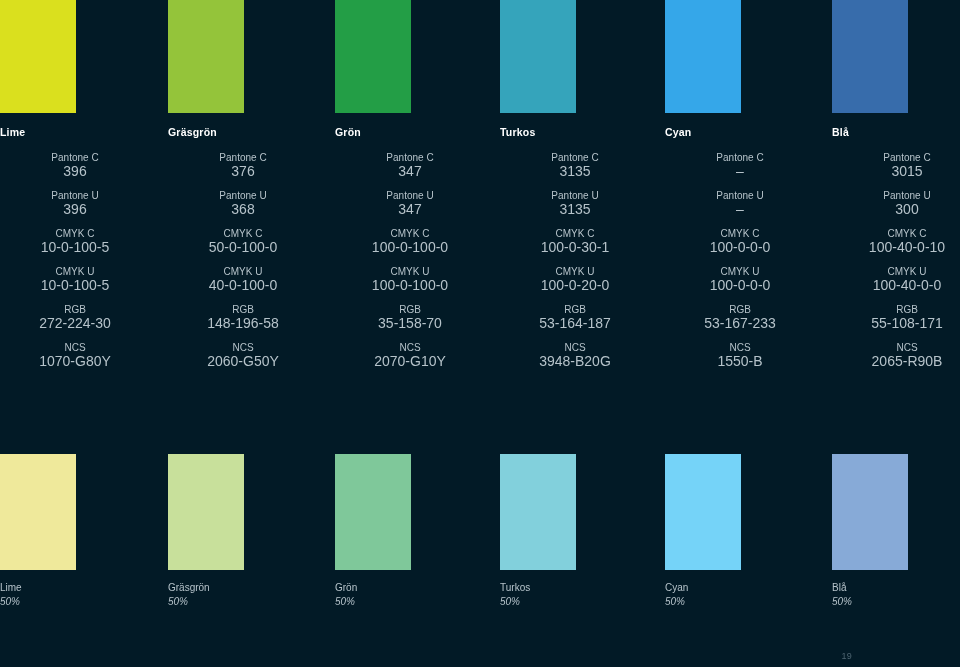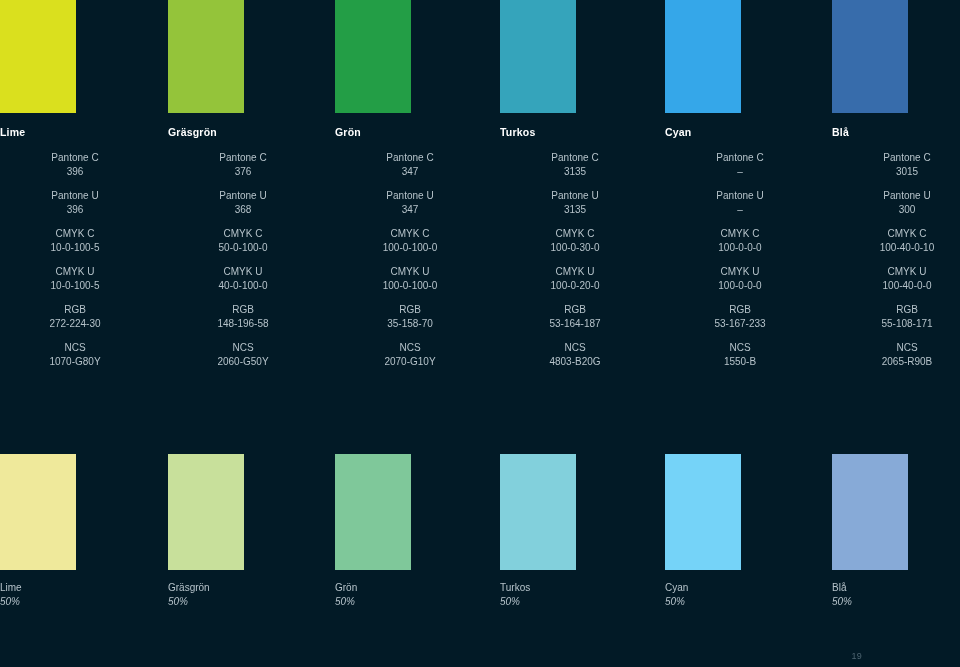--- a/index.html
+++ b/index.html
@@ -63,21 +63,21 @@
     text-align:center;
   }
 
   .field-label {
     font-size:10px;
     color:#b6c3ca;
     display:block;
   }
 
   .field-value {
-    font-size:10px;
+    font-size:14px;
     color:#b6c3ca;
     display:block;
   }
 
   
 
   .tint-col {
     position:absolute;
     top:454px;
     width:150px;
@@ -100,21 +100,21 @@
     line-height:13.5px;
     color:#b6c3ca;
   }
 
   .tint-pct { display:block;font-style:italic; }
 
   
 
   .page-number {
     position:absolute;
-    right:18px;
+    right:28px;
     bottom:6px;
     font-size:9px;
     color:#4d6470;
     letter-spacing:0.3px;
   }
 </style>
 </head>
 <body style="background: rgb(2, 26, 38);">
 
 <div id="page">
@@ -217,33 +217,33 @@
           <div class="field">
             <span class="field-label">Pantone C</span>
             <span class="field-value">3135</span>
           </div>
           <div class="field">
             <span class="field-label">Pantone U</span>
             <span class="field-value">3135</span>
           </div>
           <div class="field">
             <span class="field-label">CMYK C</span>
-            <span class="field-value">100-0-30-0</span>
+            <span class="field-value">100-0-30-1</span>
           </div>
           <div class="field">
             <span class="field-label">CMYK U</span>
             <span class="field-value">100-0-20-0</span>
           </div>
           <div class="field">
             <span class="field-label">RGB</span>
             <span class="field-value">53-164-187</span>
           </div>
           <div class="field">
             <span class="field-label">NCS</span>
-            <span class="field-value">4803-B20G</span>
+            <span class="field-value">3948-B20G</span>
           </div>
         </div>
       </div>
       <div class="col" style="left: 665px;">
         <div class="swatch-main" style="background: rgb(53, 167, 233);"></div>
         <div class="spec">
           <div class="color-name">Cyan</div>
           <div class="field">
             <span class="field-label">Pantone C</span>
             <span class="field-value">–</span>

